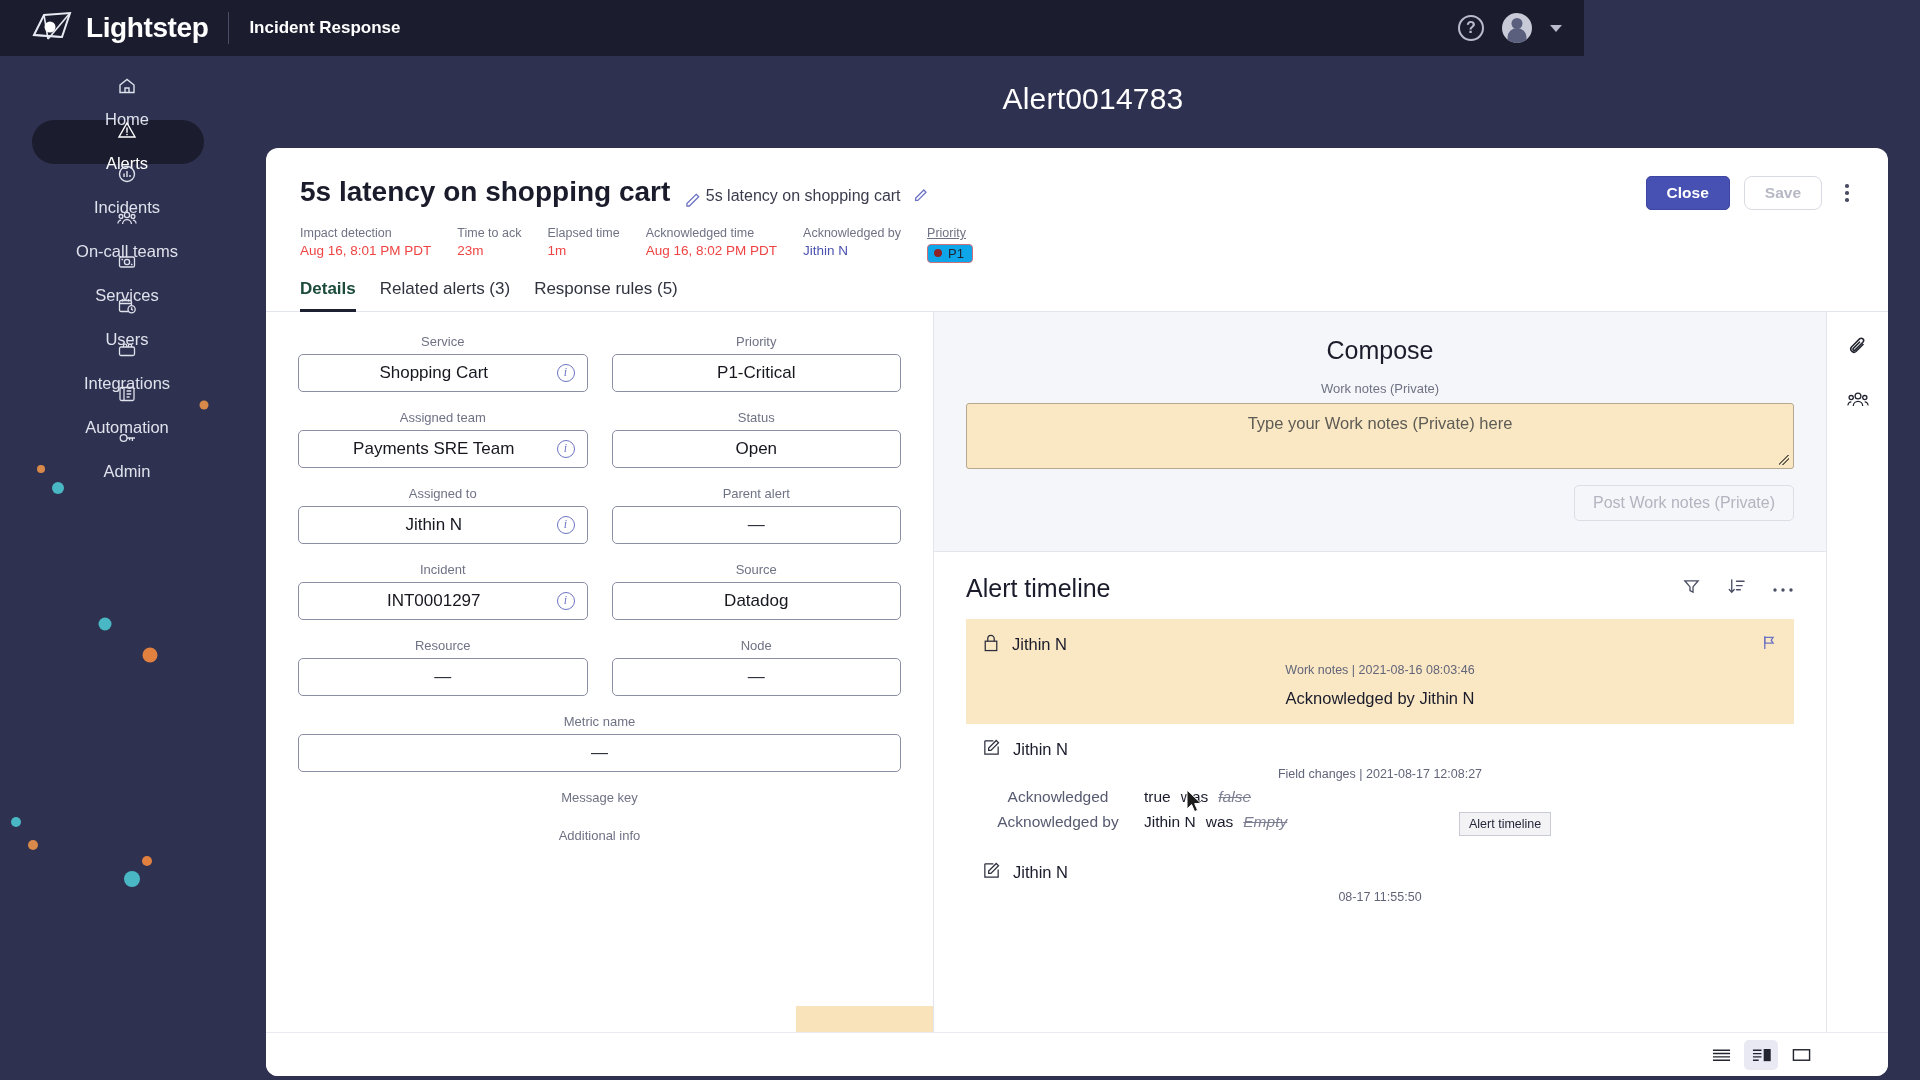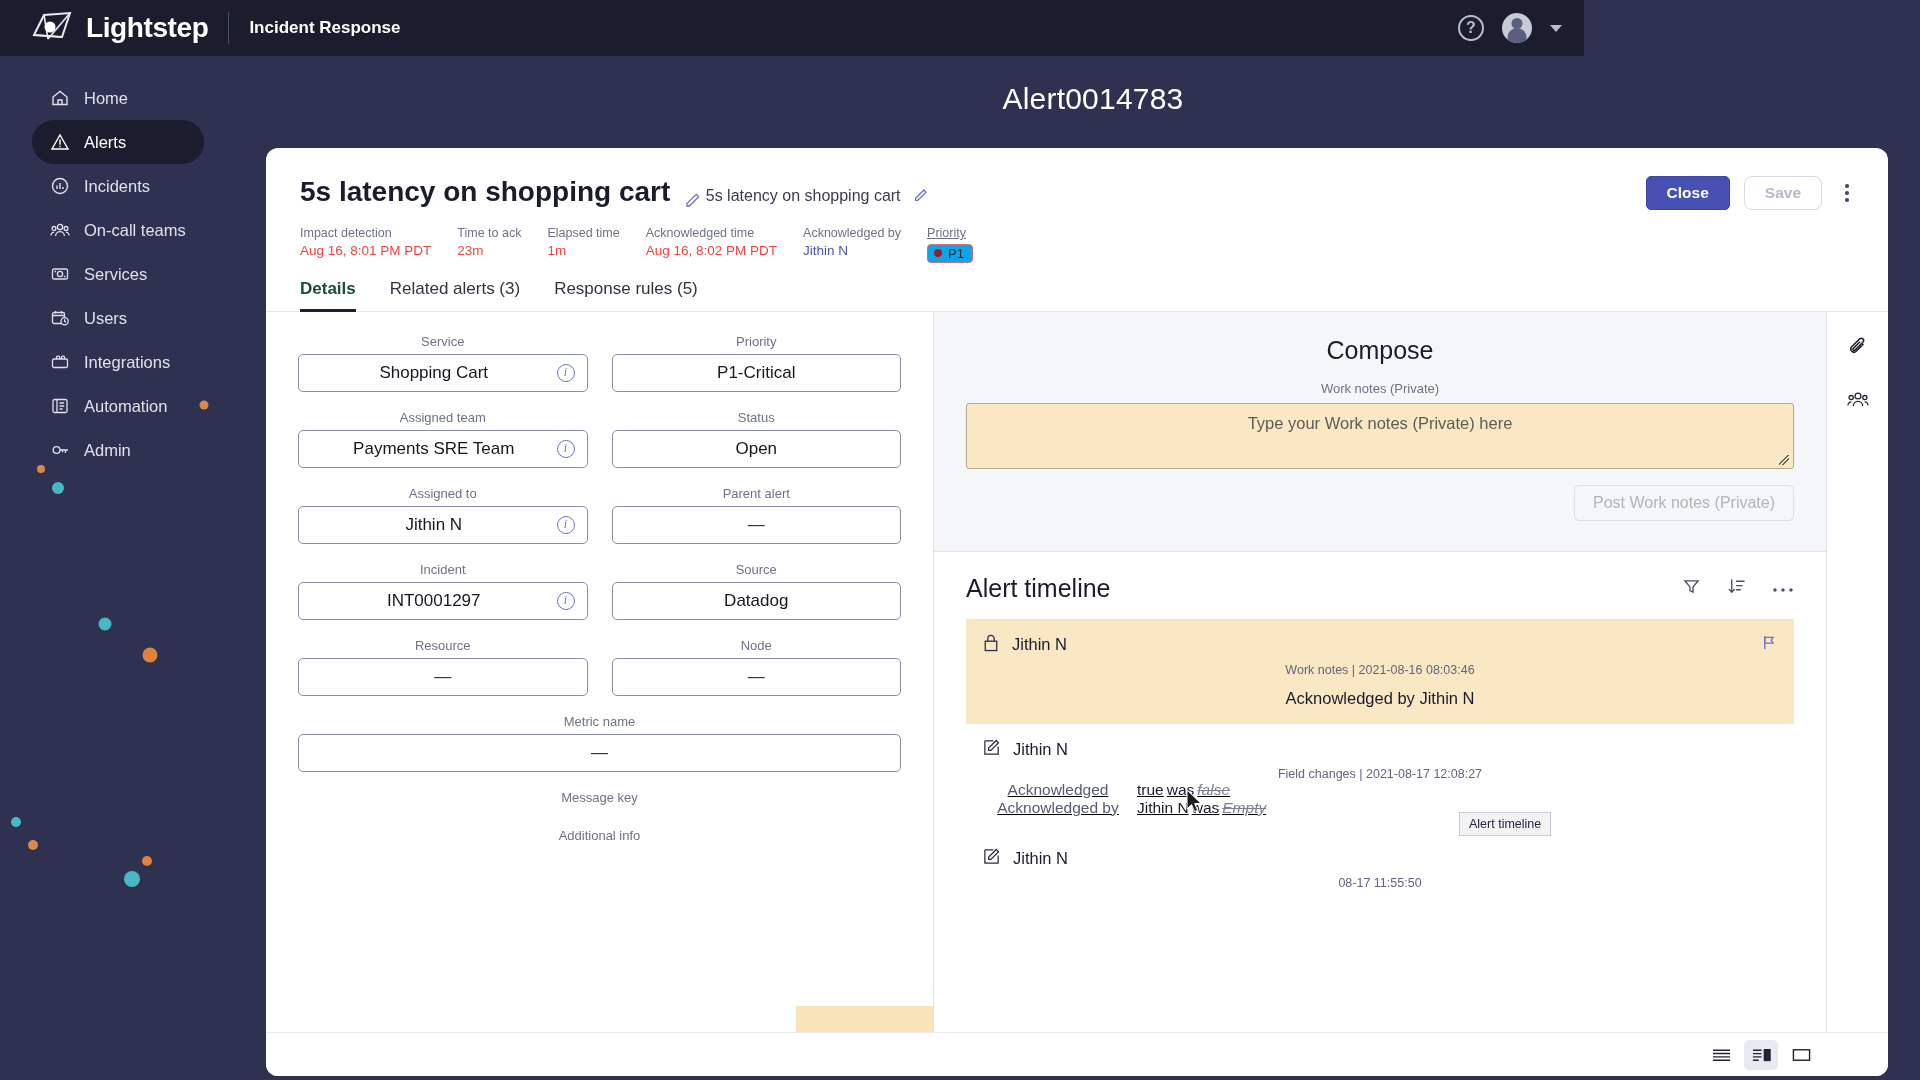--- a/index.html
+++ b/index.html
@@ -59,20 +59,21 @@
     background: #2e3250;
     padding-top: 20px;
     overflow: hidden;
   }
   .nav-item {
     display: flex; align-items: center; gap: 14px;
     height: 44px; margin: 0 32px 0 32px;
     padding-left: 18px; border-radius: 22px;
     color: #dfe1ec; font-size: 16.5px;
     cursor: pointer;
+    flex-direction: column;
   }
   .nav-item.active { background: #1b1d2e; color: #ffffff; }
   .nav-ico { width: 20px; height: 20px; flex: 0 0 20px; display:block; }
   .nav-ico svg { display:block; }
   .dots-deco { position: absolute; left: 0; top: 0; width: 236px; height: 1024px; pointer-events: none; }
 
   
   .page {
     position: absolute; top: 56px; left: 236px;
     width: 1684px; height: 1024px;
@@ -130,21 +131,21 @@
   .pill-p1 {
     display: inline-flex; align-items: center; gap: 6px;
     background: #0ea5e9; border: 1px solid #cf6f76;
     border-radius: 4px; padding: 1px 8px 1px 6px;
     font-size: 13px; color: #1f2130;
   }
   .pill-dot { width: 8px; height: 8px; border-radius: 50%; background: #8f2226; display:block; }
 
   
   .tabs {
-    display: flex; gap: 34px; padding: 16px 34px 0 34px;
+    display: flex; gap: 24px; padding: 16px 34px 0 34px;
     border-bottom: 1px solid #e3e5ec;
   }
   .tab {
     font-size: 17px; color: #31333f; padding-bottom: 10px;
     cursor: pointer; border-bottom: 3px solid transparent;
     margin-bottom: -1px;
   }
   .tab.active { color: #1b4b3a; font-weight: 700; border-bottom-color: #1d2030; }
 
   
@@ -209,21 +210,21 @@
   .tl-head { display: flex; align-items: center; margin-bottom: 16px; }
   .tl-title { font-size: 25px; color: #1a1b2b; }
   .tl-actions { margin-left: auto; display: flex; align-items: center; gap: 26px; }
   .tl-item { padding: 14px 16px 16px 16px; position: relative; }
   .tl-item.hl { background: #fae8c4; }
   .tl-row1 { display: flex; align-items: center; gap: 12px; }
   .tl-name { font-size: 16.5px; color: #1a1b2b; }
   .tl-flag { margin-left: auto; }
   .tl-sub { font-size: 12.5px; color: #62657a; margin-top: 6px; }
   .tl-body { font-size: 16.5px; color: #1a1b2b; margin-top: 12px; }
-  .chg { font-size: 15.5px; display: flex; gap: 3px; text-decoration: underline; }
+  .chg { font-size: 15.5px; margin-top: 7px; display: flex; gap: 10px; }
   .chg-k { color: #565a70; min-width: 152px; }
   .chg-v { color: #1a1b2b; }
   .strike { text-decoration: line-through; color: #7c7f92; font-style: italic; }
   .strike-n { text-decoration: line-through; color: #7c7f92; font-style: italic; }
 
   .right-rail {
     width: 62px; border-left: 1px solid #e3e5ec;
     display: flex; flex-direction: column; align-items: center;
     padding-top: 24px; gap: 26px; background: #fff;
   }

